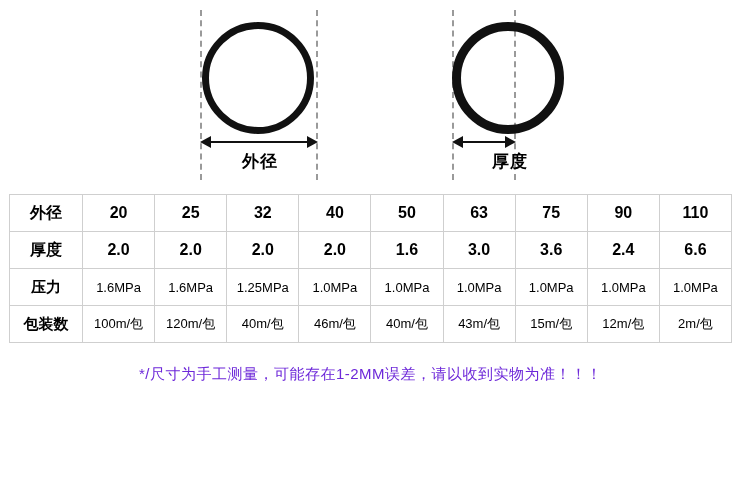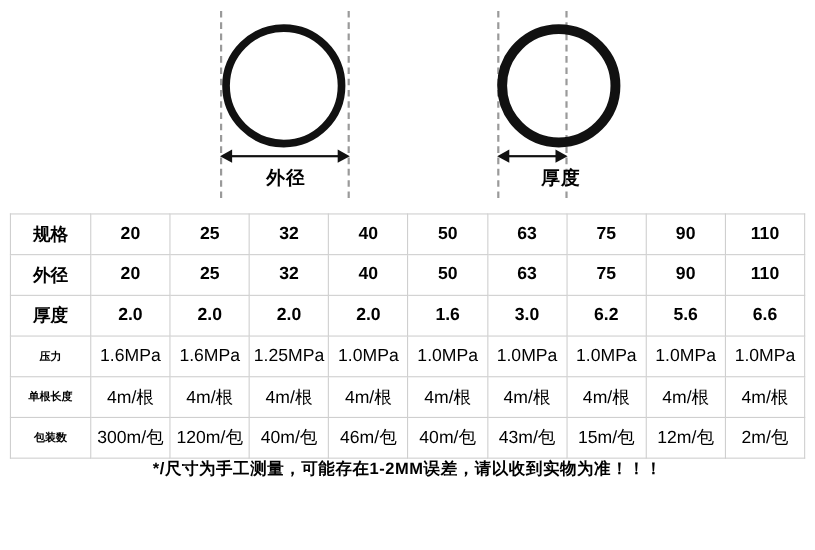--- a/index.html
+++ b/index.html
@@ -114,32 +114,33 @@
   #spec-table td.rowhead {
     font-weight: bold;
     font-size: 16px;
     width: 68px;
   }
   #spec-table tr.bold-row td {
     font-weight: bold;
     font-size: 16px;
   }
   #spec-table tr.small-row td {
-    font-size: 16px;
+    font-size: 13px;
   }
   #spec-table tr.small-row td.rowhead {
-    font-size: 10px;
+    font-size: 15px;
   }
 
   
   #footnote {
+    margin-top: 22px;
     text-align: center;
     font-size: 15px;
-    font-weight: bold;
-    color: #000000;
+    font-weight: normal;
+    color: #6d28d9;
     letter-spacing: 0.5px;
   }
 </style>
 </head>
 <body>
 
 <div id="page">
 
   <div id="diagram">
 
@@ -165,82 +166,58 @@
         <div class="arrow-head right" style="left:53px;"></div>
       </div>
       <div class="fig-label">厚度</div>
     </div>
 
   </div>
 
   <table id="spec-table">
     <tbody>
         <tr class="bold-row">
-          <td class="rowhead">规格</td>
-          <td>20</td>
-          <td>25</td>
-          <td>32</td>
-          <td>40</td>
-          <td>50</td>
-          <td>63</td>
-          <td>75</td>
-          <td>90</td>
-          <td>110</td>
-        </tr>
-        <tr class="bold-row">
           <td class="rowhead">外径</td>
           <td>20</td>
           <td>25</td>
           <td>32</td>
           <td>40</td>
           <td>50</td>
           <td>63</td>
           <td>75</td>
           <td>90</td>
           <td>110</td>
         </tr>
         <tr class="bold-row">
           <td class="rowhead">厚度</td>
           <td>2.0</td>
           <td>2.0</td>
           <td>2.0</td>
           <td>2.0</td>
           <td>1.6</td>
           <td>3.0</td>
-          <td>6.2</td>
-          <td>5.6</td>
+          <td>3.6</td>
+          <td>2.4</td>
           <td>6.6</td>
         </tr>
         <tr class="small-row">
           <td class="rowhead">压力</td>
           <td>1.6MPa</td>
           <td>1.6MPa</td>
           <td>1.25MPa</td>
           <td>1.0MPa</td>
           <td>1.0MPa</td>
           <td>1.0MPa</td>
           <td>1.0MPa</td>
           <td>1.0MPa</td>
           <td>1.0MPa</td>
         </tr>
         <tr class="small-row">
-          <td class="rowhead">单根长度</td>
-          <td>4m/根</td>
-          <td>4m/根</td>
-          <td>4m/根</td>
-          <td>4m/根</td>
-          <td>4m/根</td>
-          <td>4m/根</td>
-          <td>4m/根</td>
-          <td>4m/根</td>
-          <td>4m/根</td>
-        </tr>
-        <tr class="small-row">
           <td class="rowhead">包装数</td>
-          <td>300m/包</td>
+          <td>100m/包</td>
           <td>120m/包</td>
           <td>40m/包</td>
           <td>46m/包</td>
           <td>40m/包</td>
           <td>43m/包</td>
           <td>15m/包</td>
           <td>12m/包</td>
           <td>2m/包</td>
         </tr>
       </tbody>

